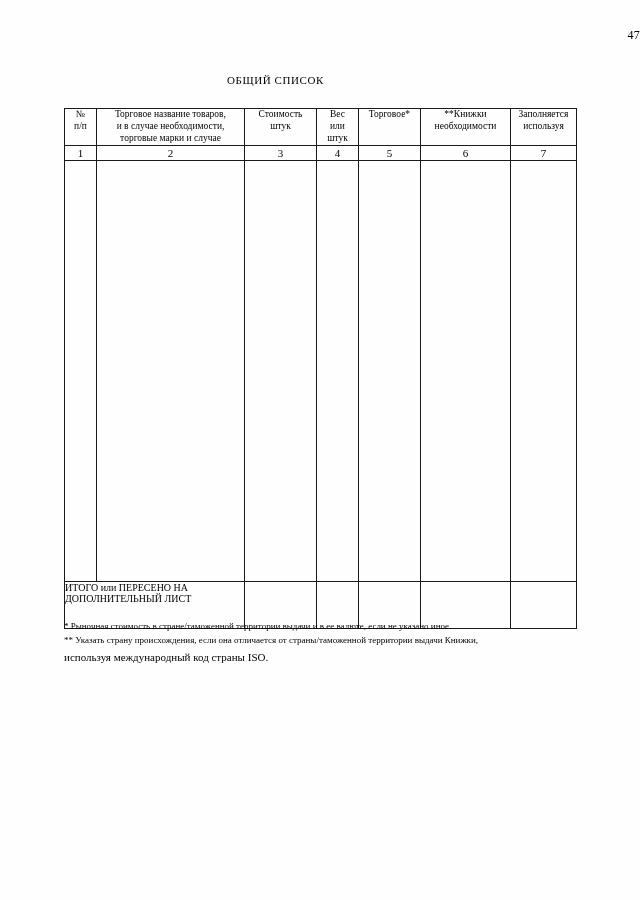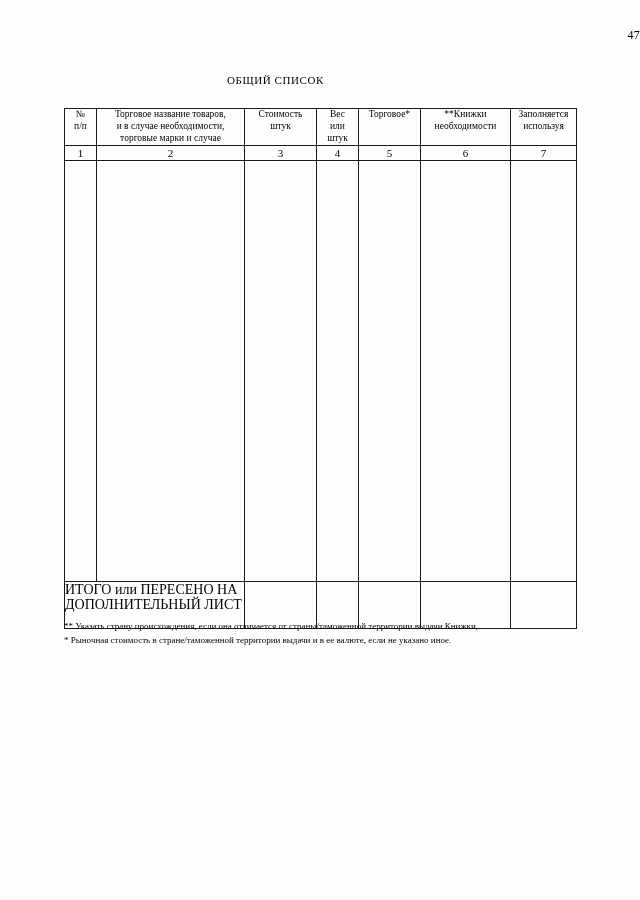--- a/index.html
+++ b/index.html
@@ -71,21 +71,21 @@
     font-size: 11px;
     height: 14px;
     line-height: 14px;
     padding: 0;
   }
   .bodyrow td {
     height: 420px;
   }
   .totalrow td {
     height: 46px;
-    font-size: 14px;
+    font-size: 10px;
     line-height: 1.12;
     padding: 1px 2px 0 3px;
     vertical-align: top;
   }
   .totalrow .label {
     display: block;
     text-align: left;
   }
   .footnotes {
     position: absolute;
@@ -194,17 +194,18 @@
           <td></td>
           <td></td>
           <td></td>
           <td></td>
         </tr>
       </tbody>
     </table>
   </div>
 
   <div class="footnotes">
+    <span class="fn fn2">* Рыночная стоимость в стране/таможенной территории выдачи и в ее валюте, если не указано иное.</span>
     <span class="fn fn2">** Указать страну происхождения, если она отличается от страны/таможенной территории выдачи Книжки,</span>
-    <span class="fn fn2">* Рыночная стоимость в стране/таможенной территории выдачи и в ее валюте, если не указано иное.</span>
+    <span class="fn3">используя международный код страны ISO.</span>
   </div>
 
 </div>
 
 </body></html>

